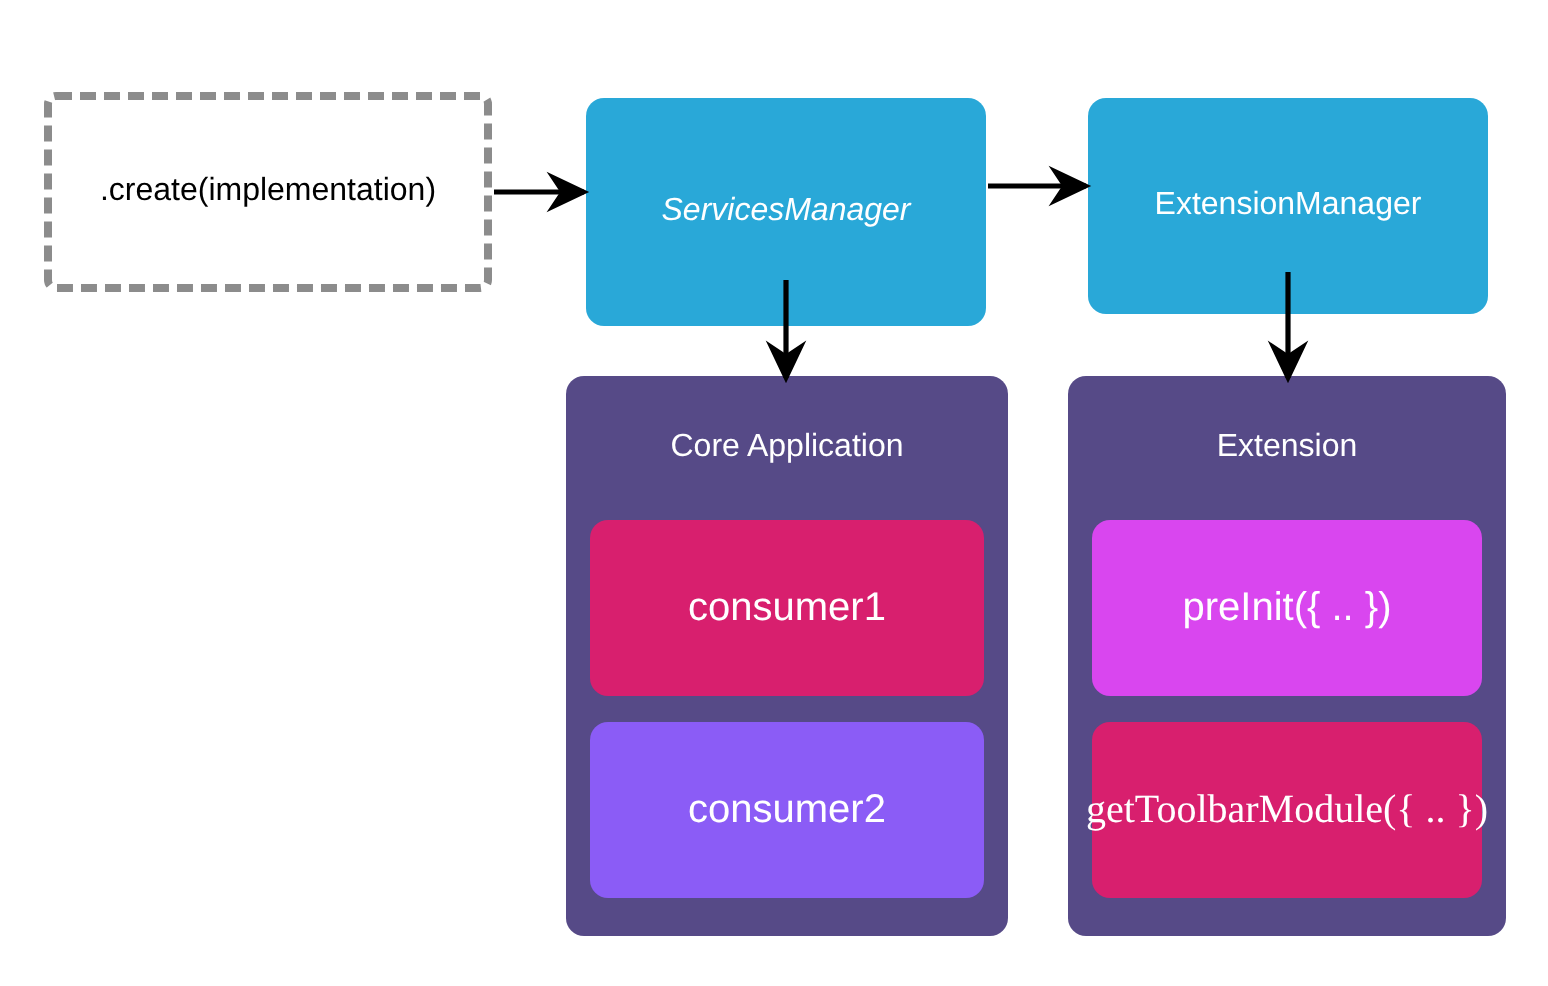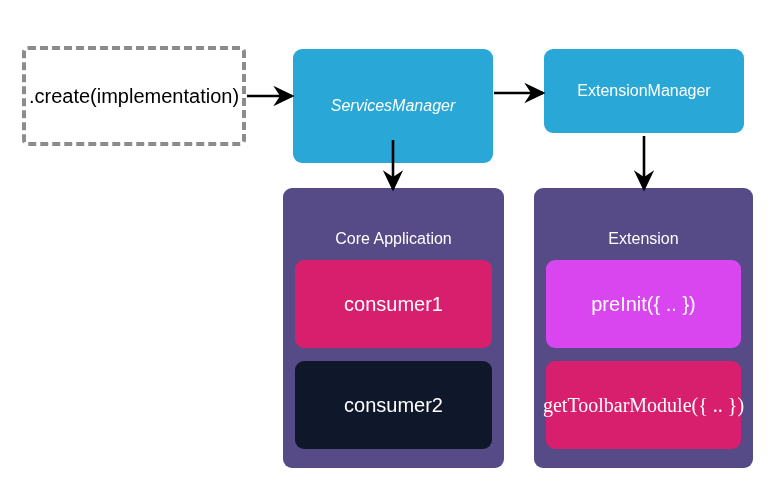--- a/index.html
+++ b/index.html
@@ -44,21 +44,21 @@
   }
   .dashed-box-label {
     position: absolute;
     left: 0;
     top: 0;
     width: 100%;
     height: 100%;
     display: flex;
     align-items: center;
     justify-content: center;
-    font-size: 20px;
+    font-size: 16px;
     color: #000000;
     white-space: nowrap;
   }
 
   
   .mgr-box {
     position: absolute;
     border-radius: 9px;
     display: flex;
     align-items: center;
@@ -71,37 +71,37 @@
     left: 293px;
     top: 49px;
     width: 200px;
     height: 114px;
     font-style: italic;
   }
   #extension-manager {
     left: 544px;
     top: 49px;
     width: 200px;
-    height: 84px;
+    height: 108px;
   }
 
   
   .panel {
     position: absolute;
     border-radius: 9px;
     top: 188px;
     height: 280px;
   }
   #core-application-panel { left: 283px; width: 221px; }
   #extension-panel        { left: 534px; width: 219px; }
 
   .panel-title {
     position: absolute;
     left: 0;
-    top: 15px;
+    top: 0;
     width: 100%;
     height: 72px;
     display: flex;
     align-items: center;
     justify-content: center;
     color: #ffffff;
     font-size: 16px;
     white-space: nowrap;
   }
 
@@ -142,21 +142,21 @@
     <div class="dashed-box-label">.create(implementation)</div>
   </div>
 
   <div class="mgr-box" id="services-manager" style="background: rgb(41, 168, 216);">ServicesManager</div>
 
   <div class="mgr-box" id="extension-manager" style="background: rgb(41, 168, 216);">ExtensionManager</div>
 
   <div class="panel" id="core-application-panel" style="background: rgb(86, 74, 135);">
     <div class="panel-title">Core Application</div>
     <div class="item-card slot-0" style="background: rgb(216, 31, 110);">consumer1</div>
-    <div class="item-card slot-1" style="background: #0f172a;">consumer2</div>
+    <div class="item-card slot-1" style="background: #8b5cf6;">consumer2</div>
   </div>
 
   <div class="panel" id="extension-panel" style="background: rgb(86, 74, 135);">
     <div class="panel-title">Extension</div>
     <div class="item-card slot-0" style="background: #d946ef;">preInit({ .. })</div>
     <div class="item-card slot-1" style="background: rgb(216, 31, 110); font-family: Liberation Serif, serif;">getToolbarModule({ .. })</div>
   </div>
 
   <svg class="arrow-svg" viewBox="0 0 774 493">
     <defs>

